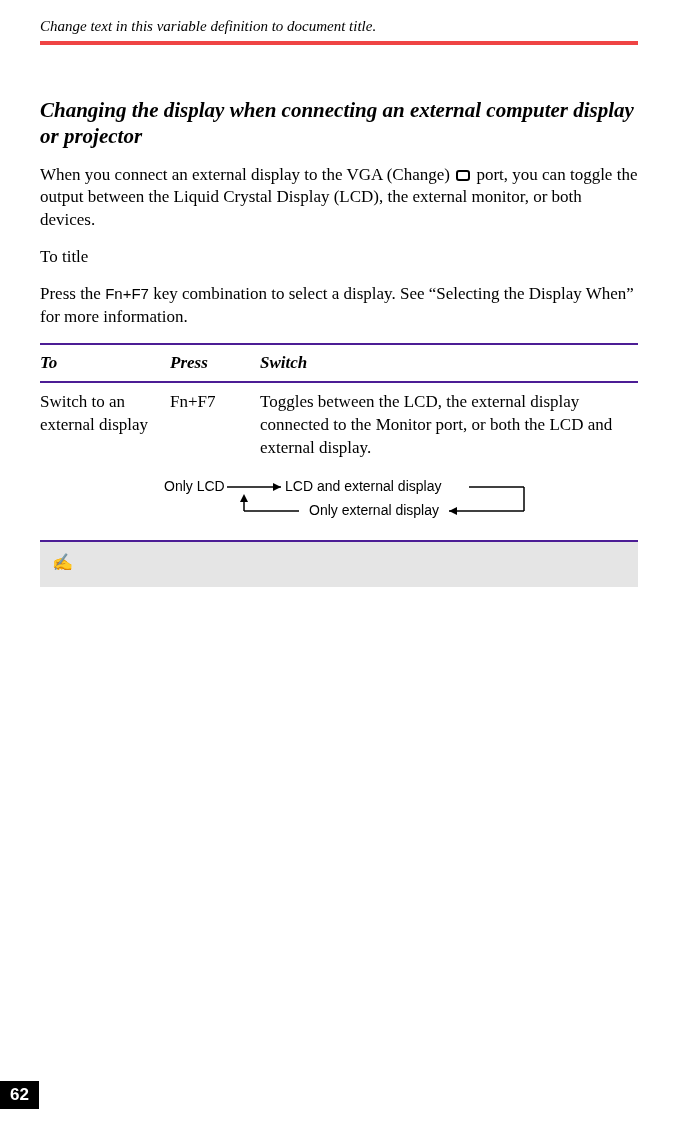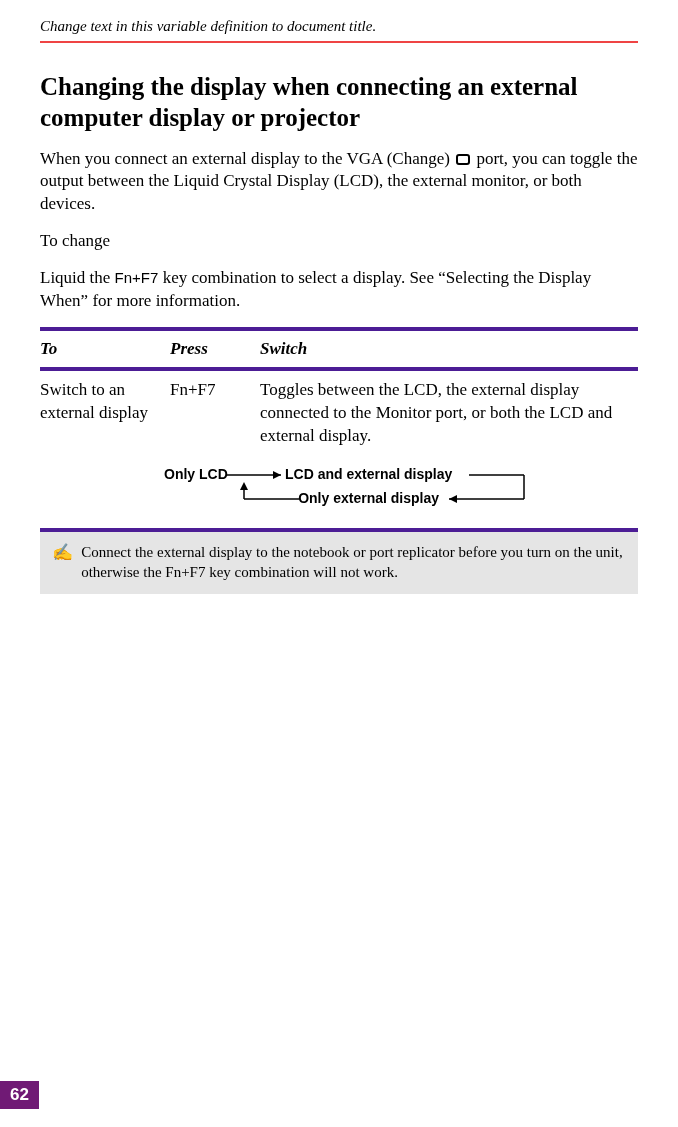--- a/index.html
+++ b/index.html
@@ -12,26 +12,27 @@
       width: 678px;
       height: 1127px;
       background: #fff;
       position: relative;
       padding: 18px 40px 0 40px;
     }
     .header-text {
       font-style: italic;
       font-size: 15px;
       padding-bottom: 6px;
-      border-bottom: 2px solid #ef4444;
+      border-bottom: 4px solid #ef4444;
     }
     .section-title {
+      font-style: italic;
       font-weight: bold;
-      font-size: 25px;
-      margin-top: 28px;
+      font-size: 21px;
+      margin-top: 52px;
       line-height: 1.25;
     }
     .body-text {
       font-size: 17px;
       margin-top: 14px;
       line-height: 1.35;
     }
     .monitor-icon {
       display: inline-block;
       width: 14px;
@@ -44,21 +45,21 @@
     .key-combo {
       font-family: Arial, Helvetica, sans-serif;
       font-size: 15px;
     }
     .table {
       width: 100%;
       margin-top: 14px;
       border-collapse: collapse;
     }
     .table-rule {
-      border-top: 4px solid #4c1d95;
+      border-top: 2px solid #4c1d95;
     }
     .table th {
       text-align: left;
       font-style: italic;
       font-weight: bold;
       font-size: 17px;
       padding: 8px 0;
       vertical-align: top;
     }
     .table td {
@@ -66,21 +67,20 @@
       font-size: 17px;
       padding: 8px 0;
       vertical-align: top;
       line-height: 1.35;
       margin-left: 28px;
     }
     .col-to { width: 130px; padding-right: 8px; }
     .col-press { width: 90px; padding-right: 8px; }
     .diagram-row td {
       padding: 8px 0 14px 0;
-      font-weight: bold;
     }
     .diagram {
       font-family: Arial, Helvetica, sans-serif;
       font-size: 14px;
       text-align: center;
       line-height: 1.5;
     }
     .diagram svg {
       display: block;
       margin: 0 auto;
@@ -96,43 +96,43 @@
     }
     .note-icon {
       font-size: 17px;
       margin-right: 8px;
       flex-shrink: 0;
     }
     .page-number {
       position: absolute;
       bottom: 18px;
       left: 0;
-      background: #701a75;
+      background: #000000;
       color: #fff;
       font-weight: bold;
       font-size: 17px;
       padding: 4px 10px 4px 10px;
       font-family: Arial, Helvetica, sans-serif;
     }
   </style>
 </head>
 <body>
 
 <div class="header-text">Change text in this variable definition to document title.</div>
 
 <h2 class="section-title">Changing the display when connecting an external computer display or projector</h2>
 
 <p class="body-text">
   <span>When you connect an external display to the VGA (Change) </span><span class="monitor-icon"></span><span> port, you can toggle the output between the Liquid Crystal Display (LCD), the external monitor, or both devices.</span>
 </p>
 
-<p class="body-text">To change</p>
+<p class="body-text">To title</p>
 
 <p class="body-text">
-  <span>Liquid the </span><span class="key-combo">Fn+F7</span><span> key combination to select a display. See “Selecting the Display When” for more information.</span>
+  <span>Press the </span><span class="key-combo">Fn+F7</span><span> key combination to select a display. See “Selecting the Display When” for more information.</span>
 </p>
 
 <table class="table">
   <tbody>
       <tr class="table-rule">
     <th class="col-to">To</th>
     <th class="col-press">Press</th>
     <th>Switch</th>
   </tr>
   <tr class="table-rule">
@@ -161,16 +161,15 @@
     </td>
   </tr>
   <tr class="table-rule">
         <td colspan="3" style="padding:0"></td>
       </tr>
 </tbody>
   </table>
 
 <div class="note-box">
   <span class="note-icon">✍</span>
-  <span>Connect the external display to the notebook or port replicator before you turn on the unit, otherwise the Fn+F7 key combination will not work.</span>
 </div>
 
 <div class="page-number">62</div>
 
 </body></html>

